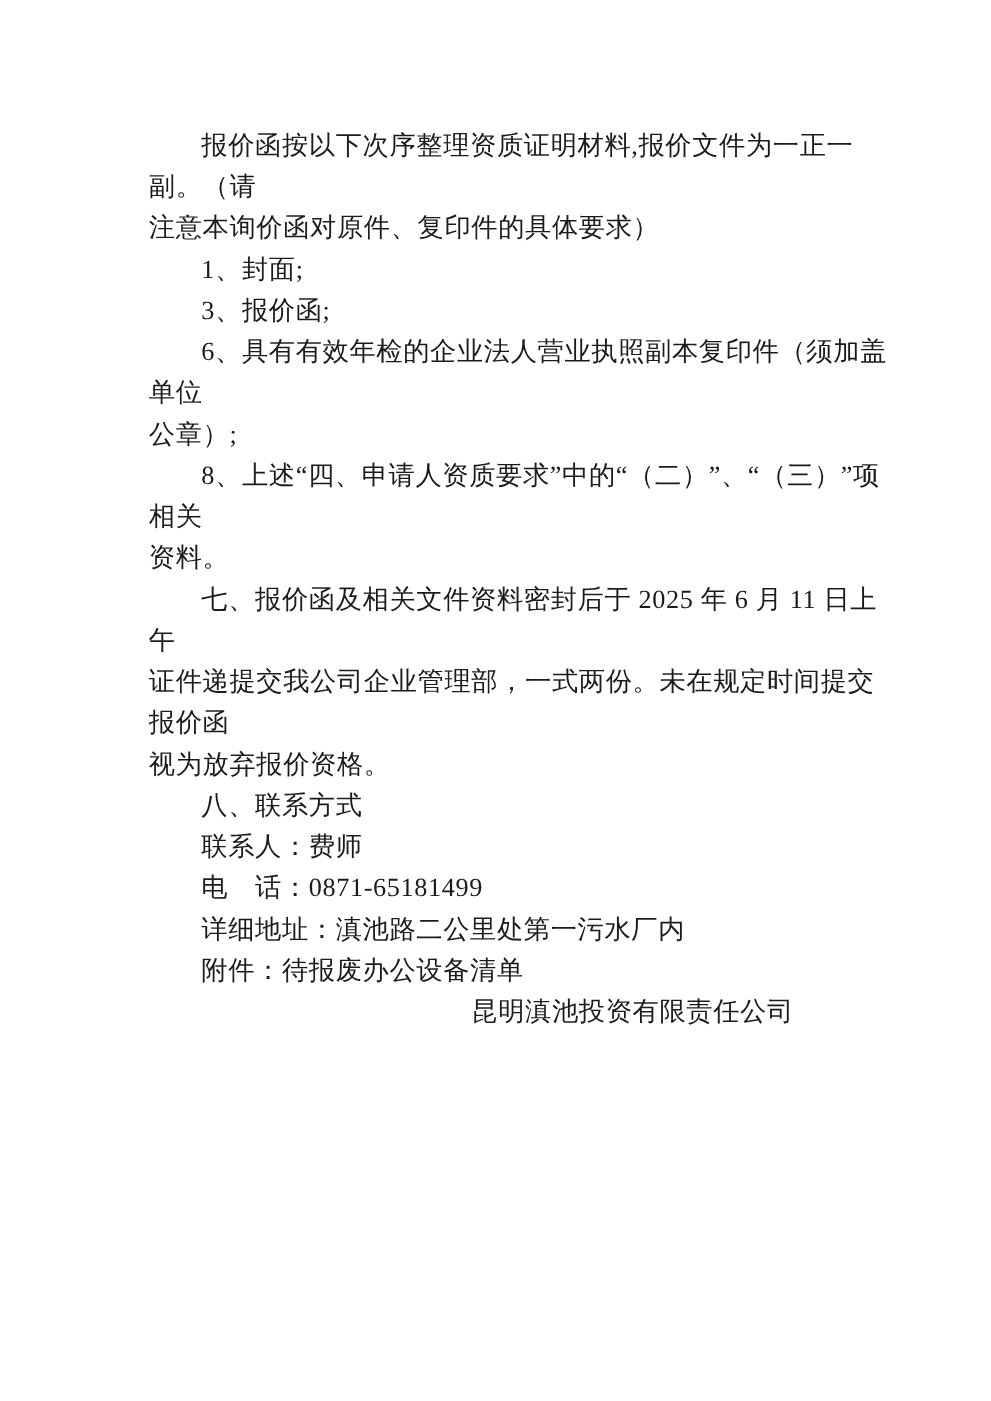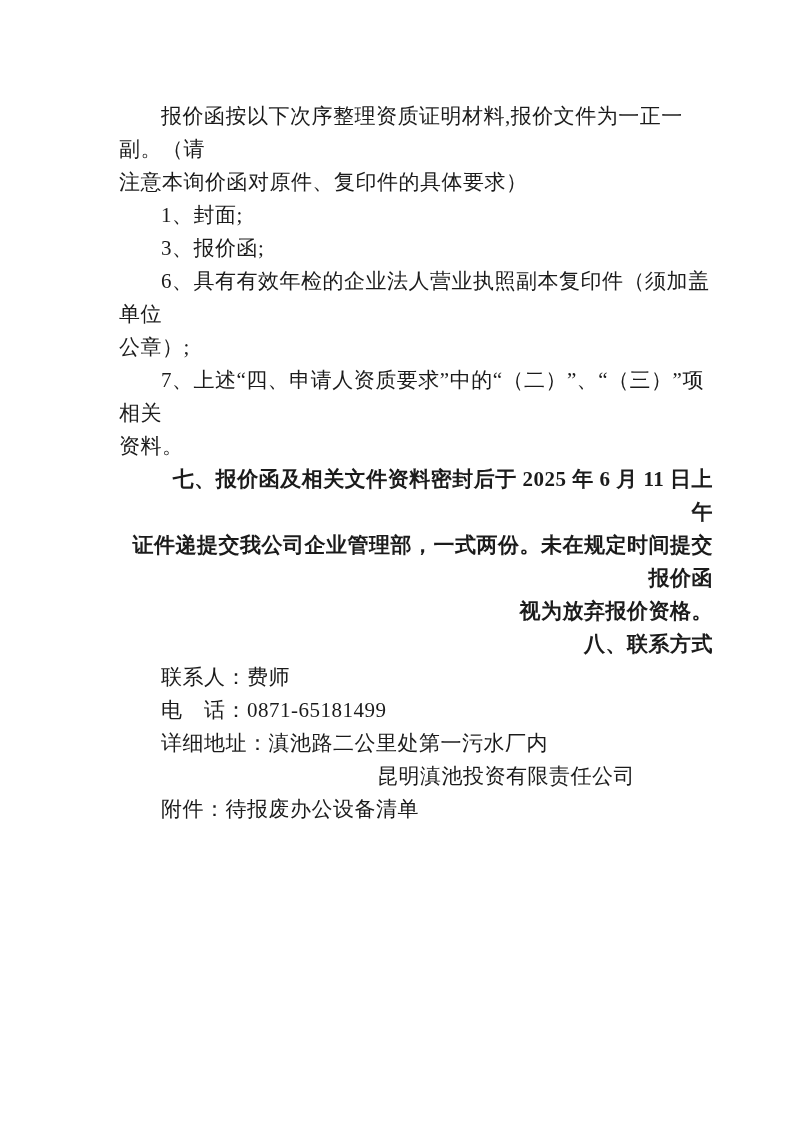--- a/index.html
+++ b/index.html
@@ -21,24 +21,23 @@
   }
   p.ln {
     margin: 0;
     font-size: 21px;
     line-height: 33px;
     white-space: pre-wrap;
     letter-spacing: 0.5px;
   }
   .indent { text-indent: 42px; }
   .bold {
-    font-weight: bold;
+    font-weight: normal;
     line-height: 38px;
     letter-spacing: 0.8px;
-    text-align: right;
   }
   .h8 { line-height: 26px; }
   .contact { line-height: 34px; }
   .attach { margin-top: 29px; line-height: 34px; }
   .company {
     margin-top: 56px;
     line-height: 34px;
     text-align: right;
     padding-right: 78px;
   }
@@ -54,31 +53,31 @@
 <div class="page">
   <div class="content">
 
     <p class="ln indent">报价函按以下次序整理资质证明材料,报价文件为一正一副。（请</p>
     <p class="ln">注意本询价函对原件、复印件的具体要求）</p>
 
     <p class="ln indent">1、封面;</p>
     <p class="ln indent">3、报价函;</p>
     <p class="ln indent">6、具有有效年检的企业法人营业执照副本复印件（须加盖单位</p>
     <p class="ln">公章）;</p>
-    <p class="ln indent">7、上述“四、申请人资质要求”中的“（二）”、“（三）”项相关</p>
+    <p class="ln indent">8、上述“四、申请人资质要求”中的“（二）”、“（三）”项相关</p>
     <p class="ln">资料。</p>
 
     <p class="ln bold indent">七、报价函及相关文件资料密封后于 2025 年 6 月 11 日上午</p>
     <p class="ln bold">证件递提交我公司企业管理部，一式两份。未在规定时间提交报价函</p>
     <p class="ln bold">视为放弃报价资格。</p>
 
     <p class="ln bold h8 indent">八、联系方式</p>
     <p class="ln contact indent">联系人：费师</p>
     <p class="ln contact indent">电　话：0871-65181499</p>
     <p class="ln contact indent">详细地址：滇池路二公里处第一污水厂内</p>
 
+    <p class="ln attach indent">附件：待报废办公设备清单</p>
+
     <p class="ln company">昆明滇池投资有限责任公司</p>
-
-    <p class="ln attach indent">附件：待报废办公设备清单</p>
     <p class="ln sigdate">2016 年 6 月 4 日</p>
 
   </div>
 </div>
 
 </body></html>

